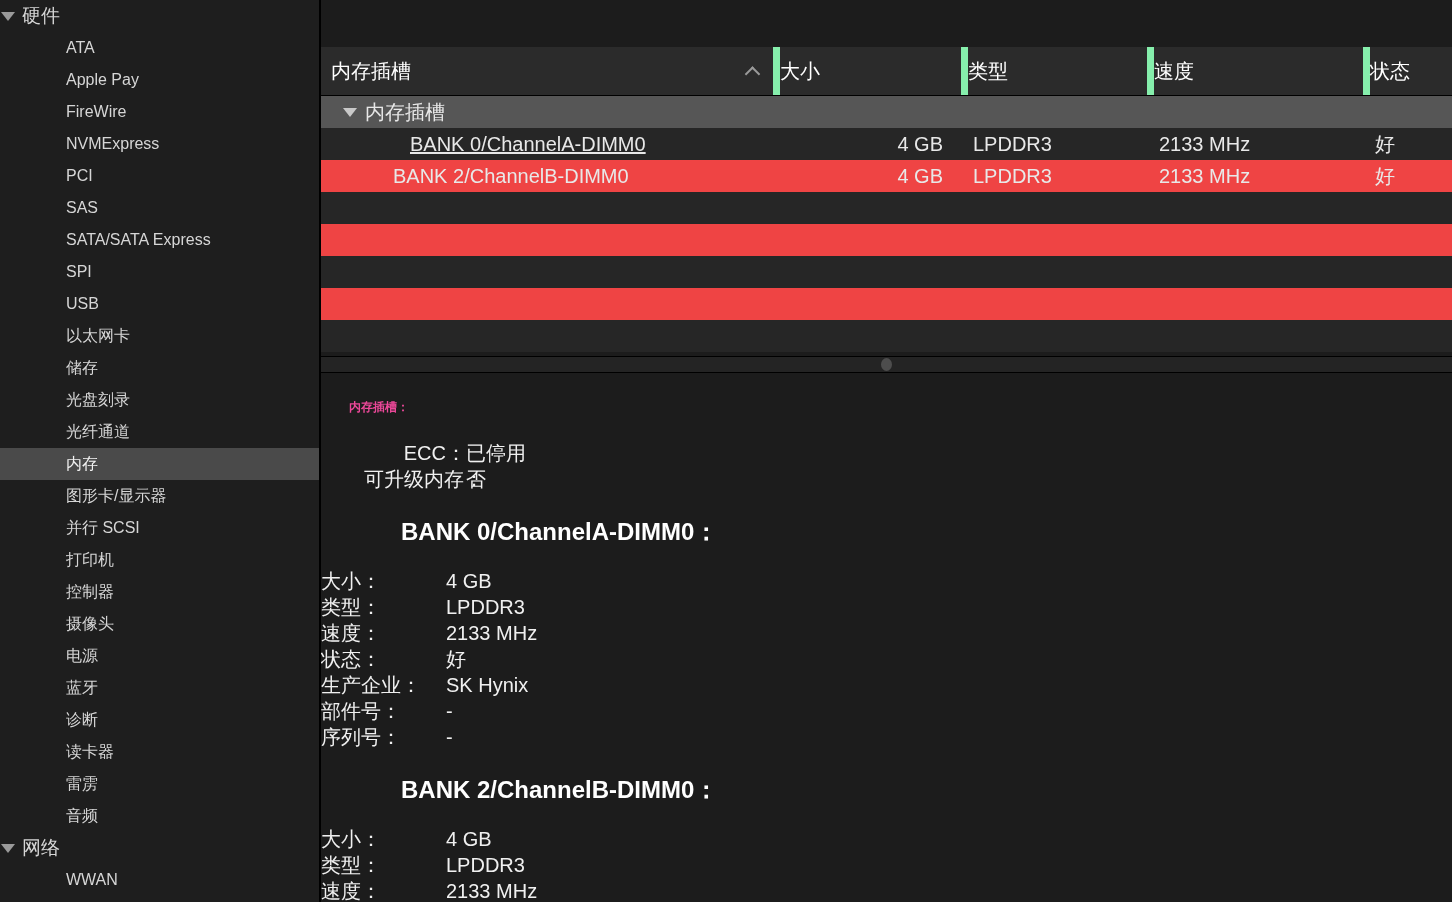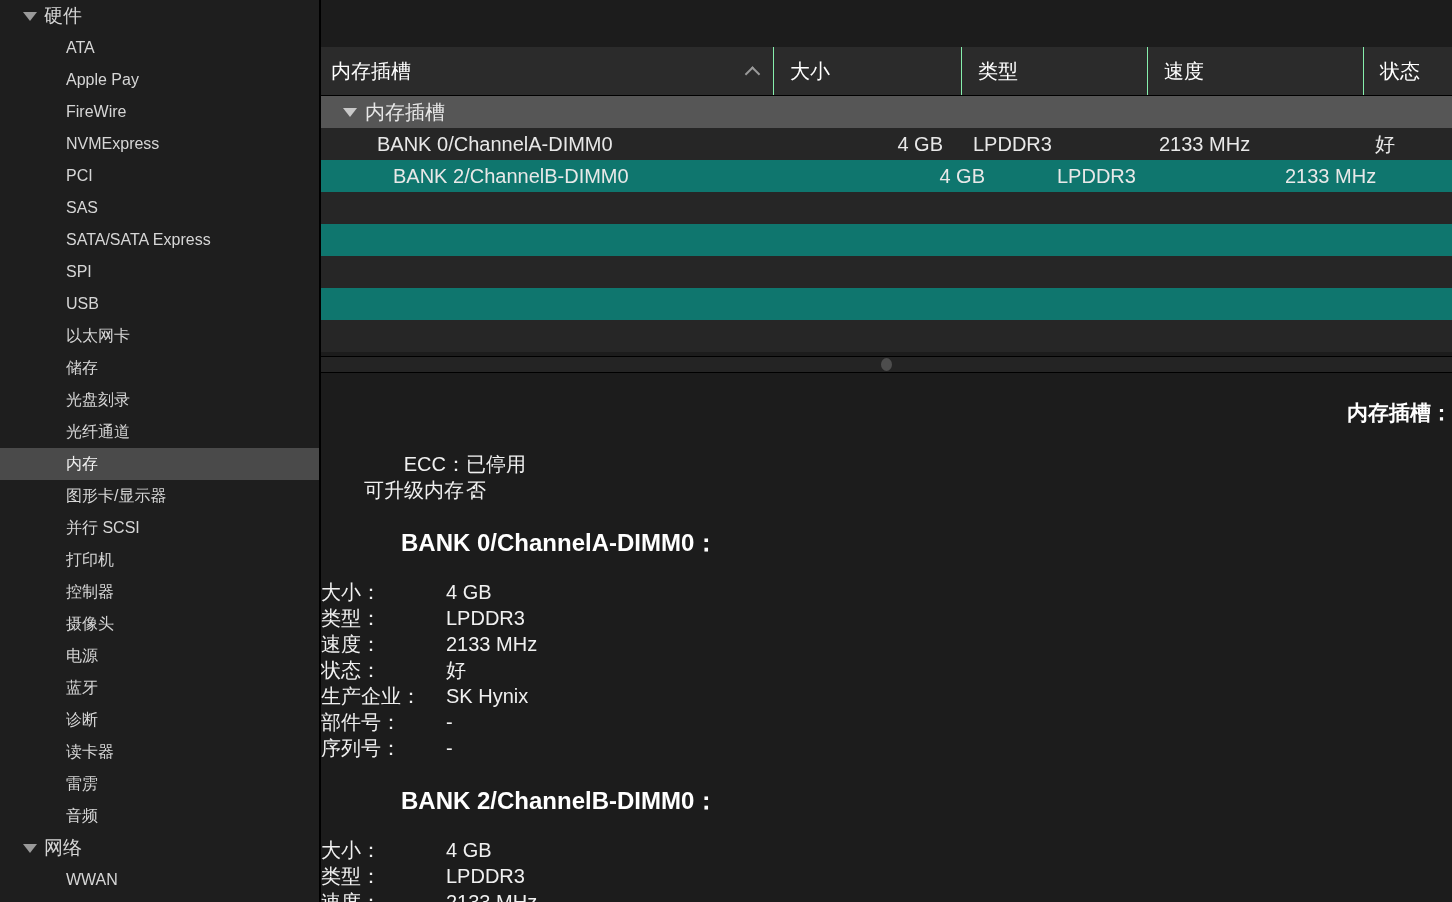--- a/index.html
+++ b/index.html
@@ -12,21 +12,21 @@
   #app { display:flex; width:1452px; height:902px; }
 
   
   #sidebar {
     width:321px; height:902px; flex:0 0 321px;
     background:#1e1e1e; border-right:2px solid #000;
     overflow:hidden; position:relative;
   }
   .sb-group {
     height:32px; display:flex; align-items:center;
-    padding-left:23px; color:#d6d6d6; font-size:19px;
+    padding-left:1px; color:#d6d6d6; font-size:19px;
   }
   .sb-tri {
     width:0;height:0;border-left:7px solid transparent;
     border-right:7px solid transparent;border-top:9px solid #9a9a9a;
     margin-right:7px; flex:0 0 auto;
   }
   .sb-item {
     height:32px; display:flex; align-items:center;
     padding-left:66px; color:#d6d6d6; font-size:16px;
     white-space:nowrap;
@@ -38,39 +38,39 @@
           height:902px; background:#1c1c1c; overflow:hidden;margin-top:47px; }
 
   
   #thead {
     height:49px; flex:0 0 49px; display:flex; align-items:stretch;
     background:#2b2b2b; border-bottom:1px solid #000;
     position:relative;
   }
   .th {
     display:flex; align-items:center; position:relative;
-    color:#fff; font-size:20px; padding-left:16px;
-    border-left:1px solid #86efac; white-space:nowrap;
+    color:#fff; font-size:20px; padding-left:0;
+    border-left:7px solid #86efac; white-space:nowrap;
   }
   .th:first-child { border-left:none; padding-left:10px; }
   .th .sortmark {
     position:absolute; right:14px; top:50%; transform:translateY(-50%);
     width:13px;height:13px;
   }
   .th .sortmark:after{
     content:""; position:absolute; left:1px; top:4px;
     width:9px;height:9px;border-left:2px solid #9a9a9a;
     border-top:2px solid #9a9a9a; transform:rotate(45deg);
   }
 
   
   #tbody { flex:0 0 260px; position:relative; overflow:hidden; background:#1c1c1c; }
   .trow { height:32px; display:flex; align-items:center; font-size:20px; color:#e8e8e8; }
   .trow.odd  { background:#262626; }
-  .trow.even { background:#0f766e;gap:42px; }
+  .trow.even { background:#ef4444; }
   .trow.group {
     background:#565656; color:#e8e8e8; padding-left:22px;
   }
   .gtri {
     width:0;height:0;border-left:7px solid transparent;
     border-right:7px solid transparent;border-top:9px solid #c9c9c9;
     margin-right:8px; flex:0 0 auto;
   }
   .cell { white-space:nowrap; overflow:hidden; padding-left:12px; }
   .cell.num { text-align:right; padding-right:18px; padding-left:0; }
@@ -82,21 +82,21 @@
     display:flex; align-items:center; justify-content:center;
     position:relative;
   }
   #splitter .dot { width:11px;height:13px;border-radius:50%;background:#4d4d4d; }
 
   
   #detail {
     flex:1 1 auto; overflow:hidden; background:#1c1c1c;
     padding:26px 0 0 0; color:#f0f0f0; font-size:20px; position:relative;
   }
-  .d-title { font-weight:bold; font-size:21px; padding-left:28px; color:#ffffff;text-align:right; }
+  .d-title { font-weight:bold; font-size:12px; padding-left:28px; color:#ec4899; }
   .d-sub   { font-weight:bold; font-size:24px; padding-left:80px; color:#fff; }
   .d-rows { display:block; }
   .d-row { display:flex; align-items:baseline; height:26px; }
   .d-row .k { color:#f0f0f0; white-space:nowrap; }
   .d-row .v { color:#f0f0f0; white-space:nowrap; }
   .lvl1 .k { width:145px; padding-left:43px;text-align:right; }
   .lvl2 .k { width:125px; } .sp-20 { height:20px; } .sp-24 { height:24px; }
 </style>
 </head>
 <body>
@@ -212,21 +212,21 @@
           <span>状态</span>
         </div>
       </div>
 
     <div id="tbody">
         <div class="trow group">
           <span class="gtri"></span>
           <span>内存插槽</span>
         </div>
         <div class="trow odd">
-          <div class="cell" style="flex: 0 0 452px; padding-left: 56px;">BANK 0/ChannelA-DIMM0</div>
+          <div class="cell" style="flex: 0 0 452px; padding-left: 89px; text-decoration: underline;">BANK 0/ChannelA-DIMM0</div>
           <div class="cell num" style="flex: 0 0 188px;">4 GB</div>
           <div class="cell" style="flex: 0 0 186px;">LPDDR3</div>
           <div class="cell" style="flex: 0 0 216px;">2133 MHz</div>
           <div class="cell" style="flex: 1 1 auto;">好</div>
         </div>
         <div class="trow even">
           <div class="cell" style="flex: 0 0 452px; padding-left: 72px;">BANK 2/ChannelB-DIMM0</div>
           <div class="cell num" style="flex: 0 0 188px;">4 GB</div>
           <div class="cell" style="flex: 0 0 186px;">LPDDR3</div>
           <div class="cell" style="flex: 0 0 216px;">2133 MHz</div>

